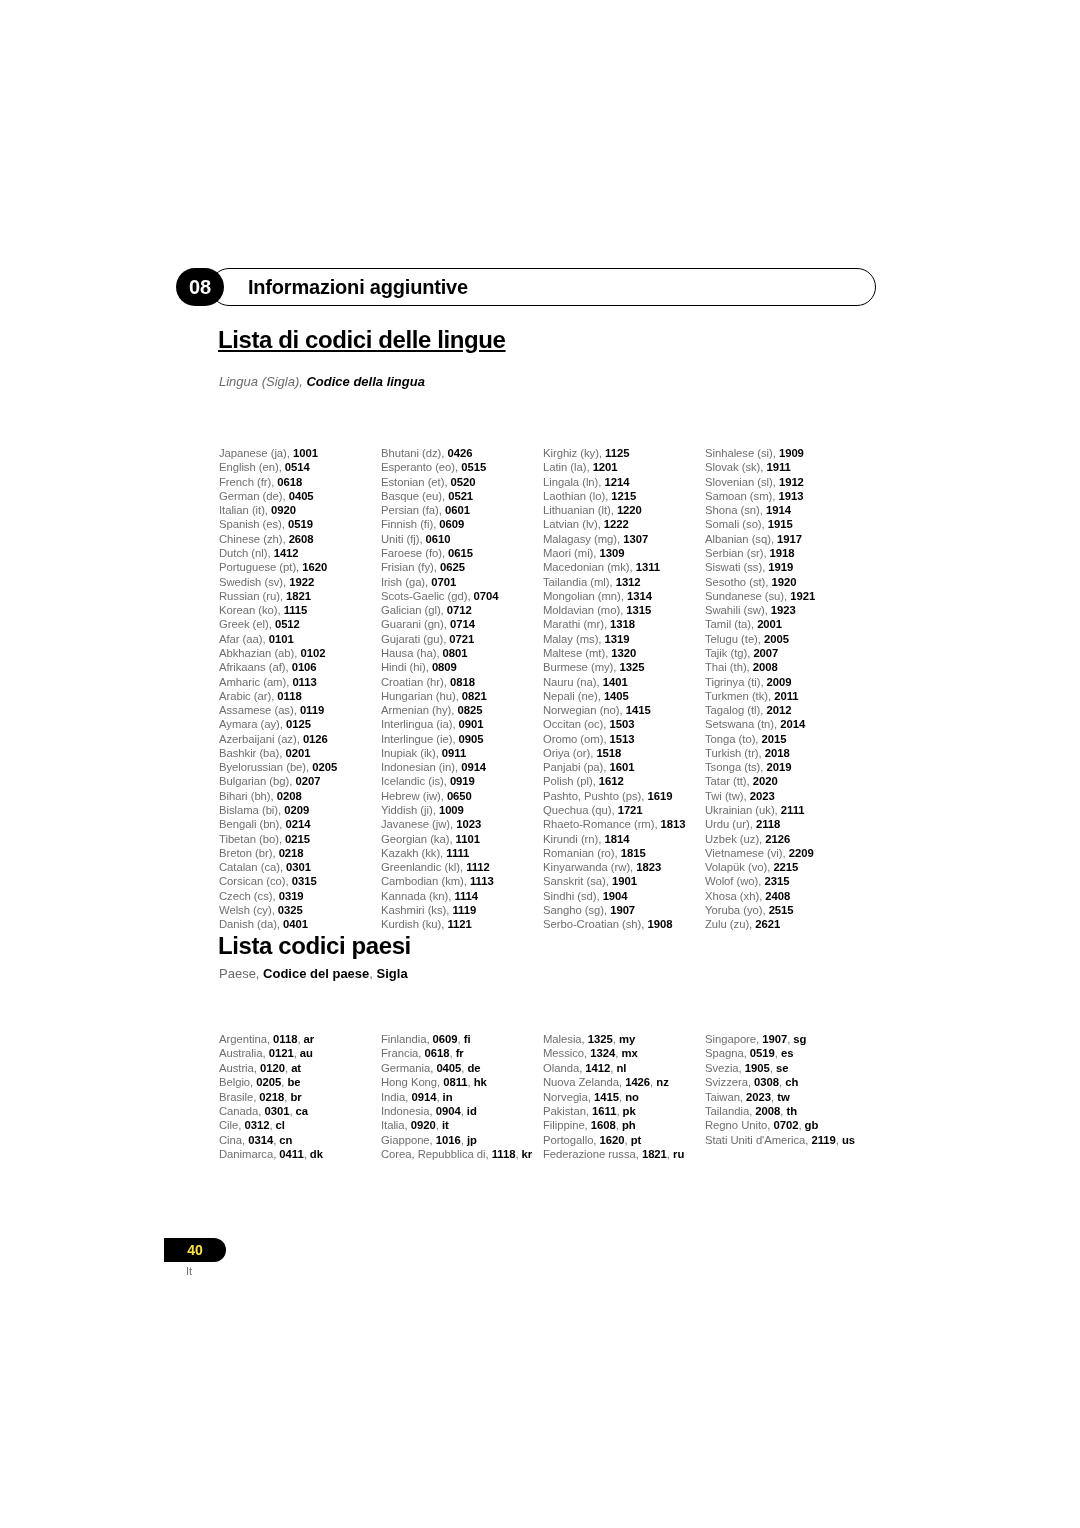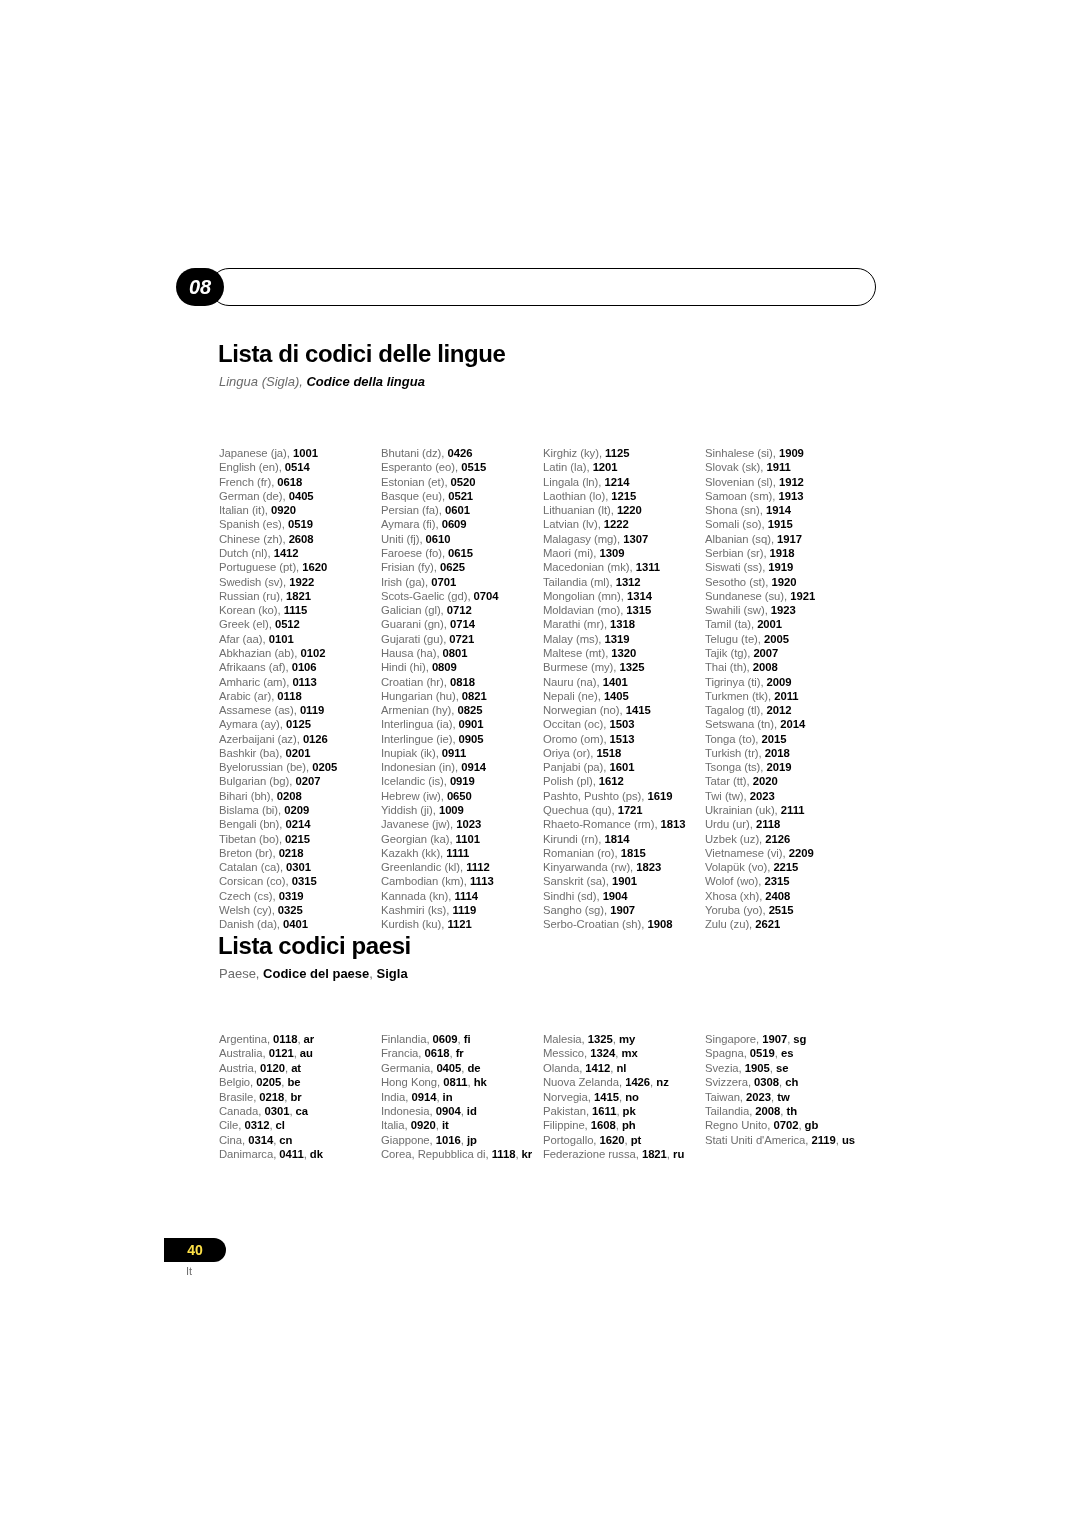--- a/index.html
+++ b/index.html
@@ -23,21 +23,20 @@
     height: 1528px;
   }
 
   
   .chapter-header {
     position: absolute;
     left: 176px;
     top: 268px;
     width: 700px;
     height: 30px;
-    font-style: italic;
   }
   .chapter-num {
     position: absolute;
     left: 0; top: 0;
     width: 48px;
     height: 38px;
     background: #000;
     border-radius: 19px;
     color: #fff;
     font-size: 20px;
@@ -83,21 +82,21 @@
     position: absolute;
     font-size: 13px;
     color: #6b6b6b;
     white-space: nowrap;
   }
   .sec-sub b {
     color: #000;
     font-weight: bold;
   }
 
-  #lang-title { left: 218px; top: 340px; }
+  #lang-title { left: 218px; top: 326px; text-decoration: underline; }
   #lang-sub   { left: 219px; top: 374px; font-style: italic; }
   #ctry-title { left: 218px; top: 932px; }
   #ctry-sub   { left: 219px; top: 966px; }
 
   
   .codes {
     position: absolute;
     display: flex;
     margin-top: 40px;
   }
@@ -150,20 +149,21 @@
   }
 </style>
 </head>
 <body>
 
 <div class="page">
 
   <div class="chapter-header">
     <div class="chapter-pill"></div>
     <div class="chapter-num">08</div>
+    <div class="chapter-title">Informazioni aggiuntive</div>
   </div>
 
   <div class="sec-title" id="lang-title">Lista di codici delle lingue</div>
   <div class="sec-sub" id="lang-sub">
     <span>Lingua (Sigla), </span><b>Codice della lingua</b>
   </div>
 
   <div class="codes" id="lang-codes">
       <div class="col">
         <div class="code-row"><span>Japanese (ja), </span><b>1001</b></div>
@@ -200,21 +200,21 @@
         <div class="code-row"><span>Czech (cs), </span><b>0319</b></div>
         <div class="code-row"><span>Welsh (cy), </span><b>0325</b></div>
         <div class="code-row"><span>Danish (da), </span><b>0401</b></div>
       </div>
       <div class="col">
         <div class="code-row"><span>Bhutani (dz), </span><b>0426</b></div>
         <div class="code-row"><span>Esperanto (eo), </span><b>0515</b></div>
         <div class="code-row"><span>Estonian (et), </span><b>0520</b></div>
         <div class="code-row"><span>Basque (eu), </span><b>0521</b></div>
         <div class="code-row"><span>Persian (fa), </span><b>0601</b></div>
-        <div class="code-row"><span>Aymara (fi), </span><b>0609</b></div>
+        <div class="code-row"><span>Finnish (fi), </span><b>0609</b></div>
         <div class="code-row"><span>Uniti (fj), </span><b>0610</b></div>
         <div class="code-row"><span>Faroese (fo), </span><b>0615</b></div>
         <div class="code-row"><span>Frisian (fy), </span><b>0625</b></div>
         <div class="code-row"><span>Irish (ga), </span><b>0701</b></div>
         <div class="code-row"><span>Scots-Gaelic (gd), </span><b>0704</b></div>
         <div class="code-row"><span>Galician (gl), </span><b>0712</b></div>
         <div class="code-row"><span>Guarani (gn), </span><b>0714</b></div>
         <div class="code-row"><span>Gujarati (gu), </span><b>0721</b></div>
         <div class="code-row"><span>Hausa (ha), </span><b>0801</b></div>
         <div class="code-row"><span>Hindi (hi), </span><b>0809</b></div>

